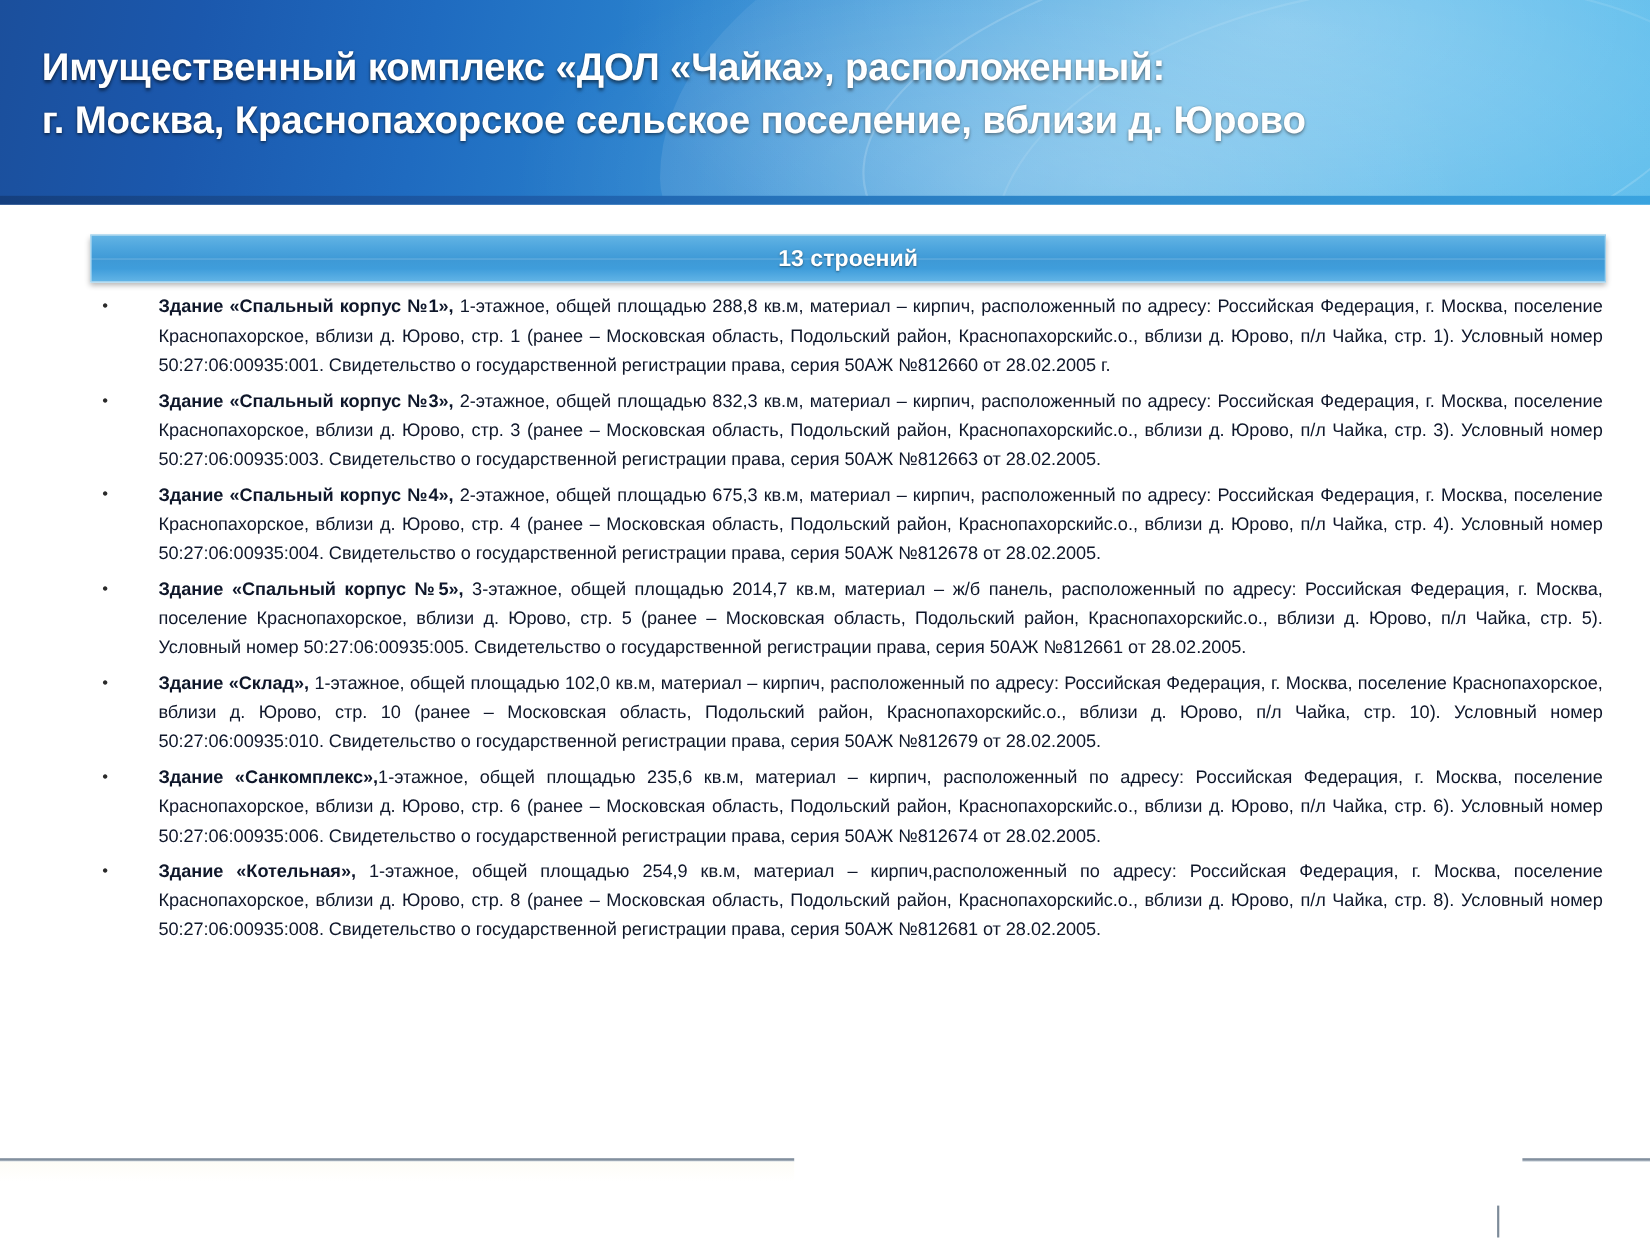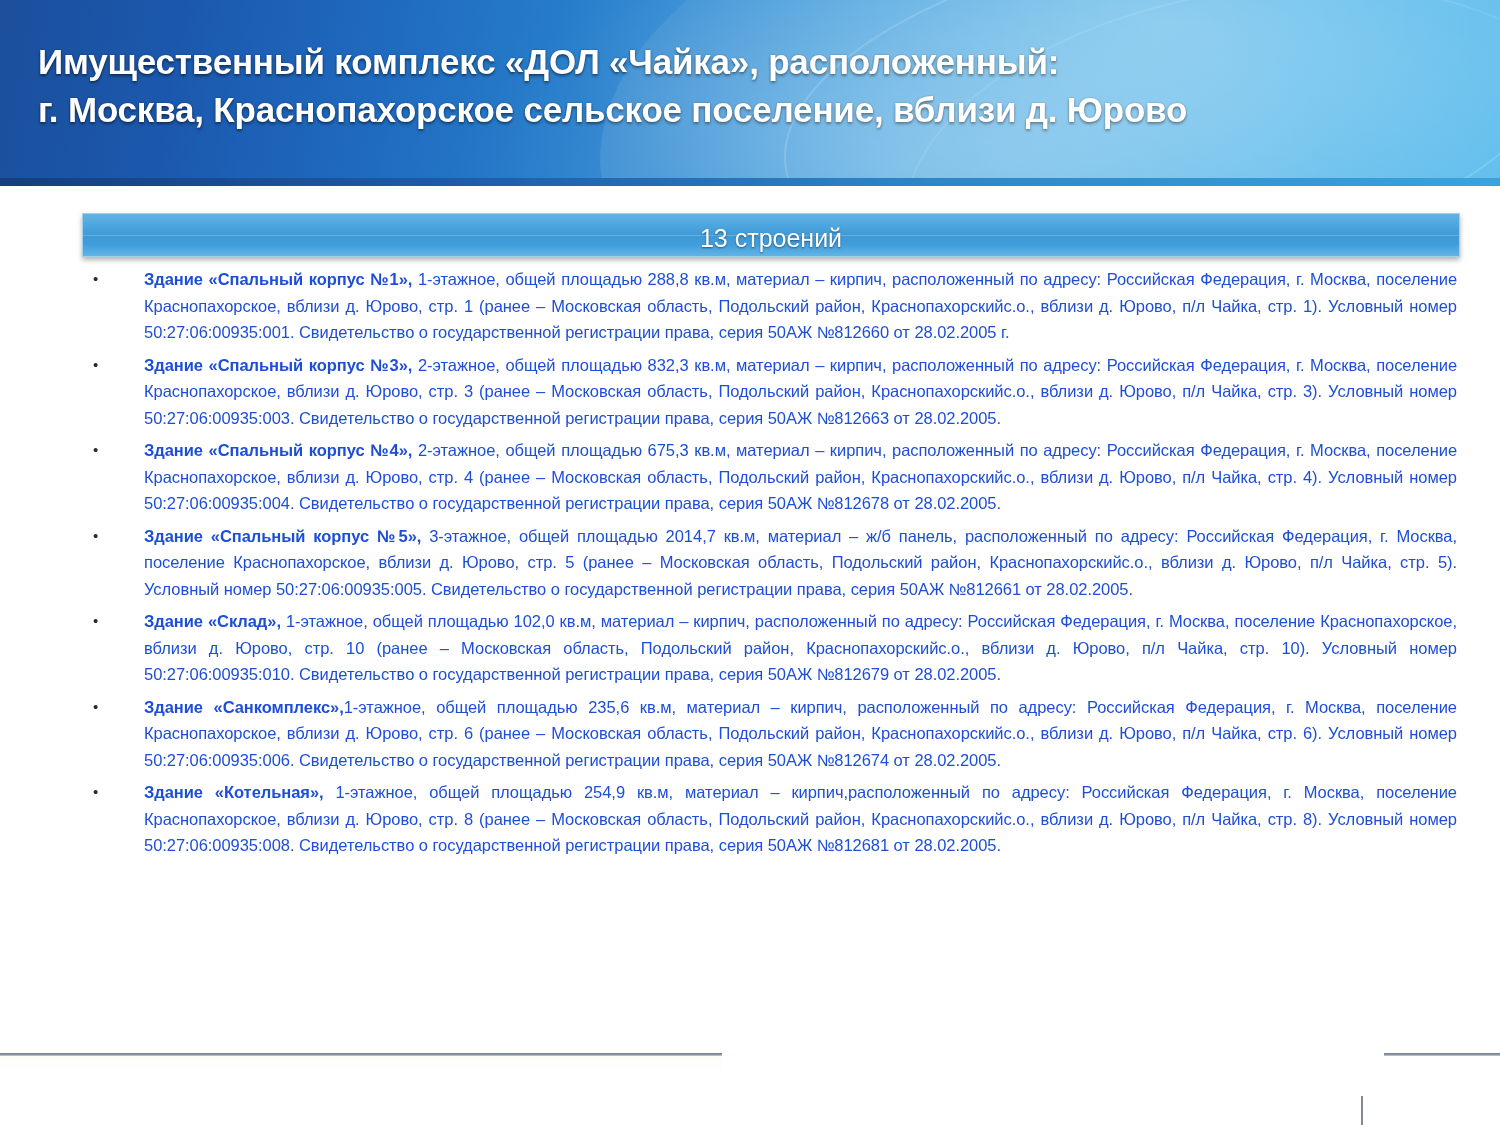--- a/index.html
+++ b/index.html
@@ -106,22 +106,22 @@
     left:0; right:0; top:50%;
     height:1px;
     background: rgba(255,255,255,0.22);
   }
   .section-bar-title {
     position: absolute;
     left: 0; right: 0;
     top: 11px;
     text-align: center;
     color: #ffffff;
-    font-size: 25px;
-    font-weight: normal;
+    font-size: 21px;
+    font-weight: bold;
     text-shadow: 0 1px 2px rgba(0,0,0,0.45);
   }
 
   
   .bullets {
     position: absolute;
     left: 82px;
     top: 266px;
     width: 1375px;
   }
@@ -136,21 +136,21 @@
     width: 62px;
     text-align: left;
     padding-left: 11px;
     box-sizing: border-box;
     color: #2a2a2a;
     font-size: 15px;
     line-height: 26.5px;
   }
   .bullet-text {
     flex: 1 1 auto;
-    color: #1d4ed8;
+    color: #0f172a;
     font-size: 16.5px;
     line-height: 26.5px;
     text-align: justify;
     text-justify: inter-word;
     letter-spacing: -0.05px;
   }
   .bullet-text b {
     font-weight: bold;
   }
 

